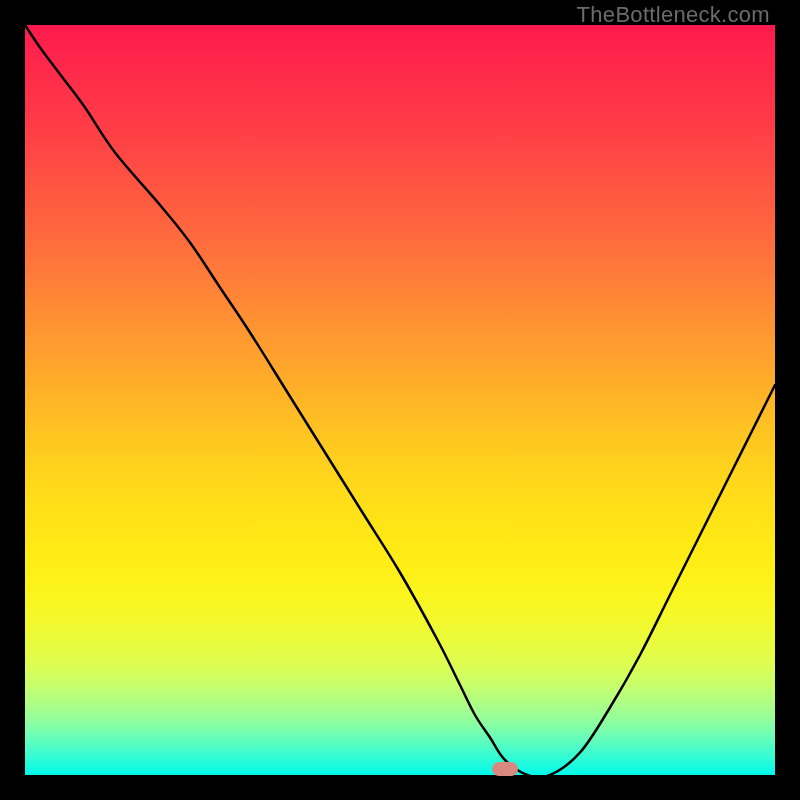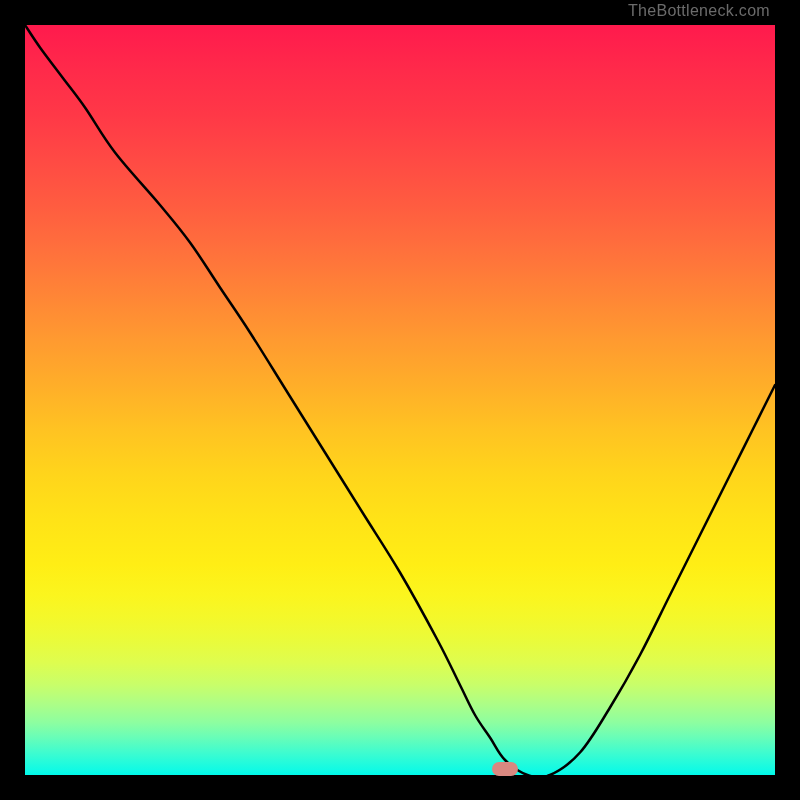--- a/index.html
+++ b/index.html
@@ -50,21 +50,21 @@
       #3ffccf 97%,
       #0dfae6 99.5%,
       #00f8ea 100%
     );
   }
   .watermark {
     position: absolute;
     top: 2px;
     right: 30px;
     color: #6b6b6b;
-    font-size: 16px;
+    font-size: 22px;
     letter-spacing: 0.3px;
     font-weight: 500;
   }
   svg.curve {
     position: absolute;
     left: 0;
     top: 0;
     width: 750px;
     height: 750px;
   }

